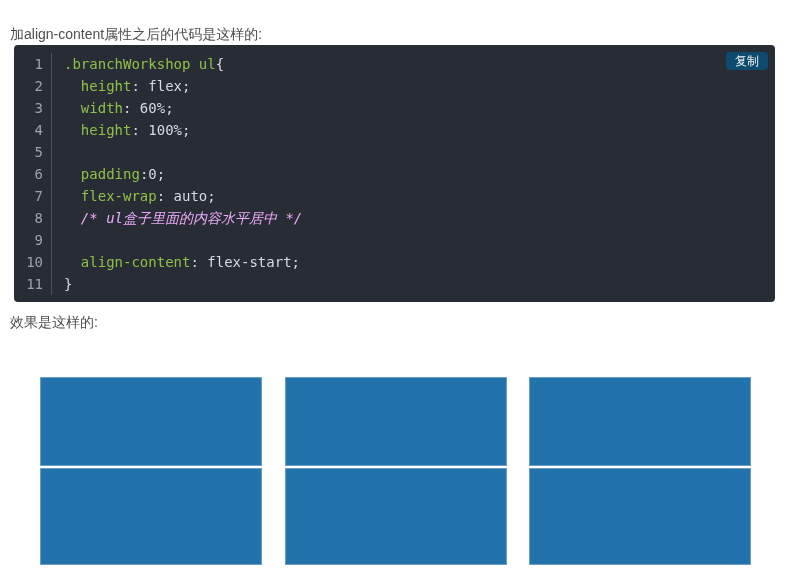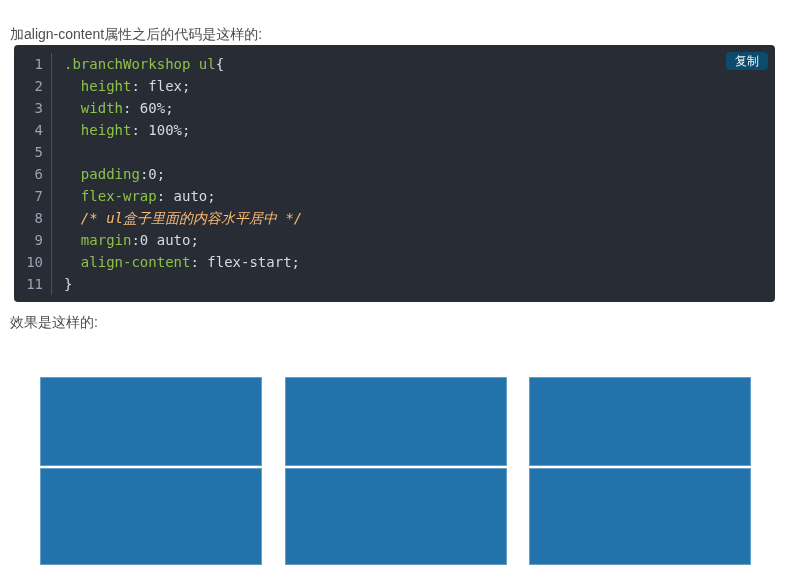--- a/index.html
+++ b/index.html
@@ -46,21 +46,21 @@
     width: 38px;
     text-align: right;
     color: #99a3b3;
     border-right: 1px solid #4a515e;
     padding-right: 8px;
     user-select: none;
   }
   .code-text { padding-left: 12px; color: #d7dae0; }
   .tok-keyword { color: #8dc149; }
   .tok-plain   { color: #d7dae0; }
-  .tok-comment { color: #fdba74; font-style: italic; }
+  .tok-comment { color: #f0abfc; font-style: italic; }
 
   .copy-btn {
     position: absolute;
     top: 7px;
     right: 7px;
     background: #0c4a6e;
     color: #f5f6f7;
     font-family: Liberation Sans, sans-serif;
     font-size: 12px;
     line-height: 16px;
@@ -102,21 +102,21 @@
     <button class="copy-btn">复制</button>
     <div id="code-lines">
         <div class="code-line"><span class="ln">1</span><span class="code-text"><span class="tok-keyword">.branchWorkshop ul</span><span class="tok-plain">{</span></span></div>
         <div class="code-line"><span class="ln">2</span><span class="code-text"><span class="tok-plain">  </span><span class="tok-keyword">height</span><span class="tok-plain">: flex;</span></span></div>
         <div class="code-line"><span class="ln">3</span><span class="code-text"><span class="tok-plain">  </span><span class="tok-keyword">width</span><span class="tok-plain">: 60%;</span></span></div>
         <div class="code-line"><span class="ln">4</span><span class="code-text"><span class="tok-plain">  </span><span class="tok-keyword">height</span><span class="tok-plain">: 100%;</span></span></div>
         <div class="code-line"><span class="ln">5</span></div>
         <div class="code-line"><span class="ln">6</span><span class="code-text"><span class="tok-plain">  </span><span class="tok-keyword">padding</span><span class="tok-plain">:0;</span></span></div>
         <div class="code-line"><span class="ln">7</span><span class="code-text"><span class="tok-plain">  </span><span class="tok-keyword">flex-wrap</span><span class="tok-plain">: auto;</span></span></div>
         <div class="code-line"><span class="ln">8</span><span class="code-text"><span class="tok-comment">  /* ul盒子里面的内容水平居中 */</span></span></div>
-        <div class="code-line"><span class="ln">9</span><span class="code-text"><span class="tok-plain">  </span><span class="tok-keyword">margin</span><span class="tok-plain">:0 auto;</span></span></div>
+        <div class="code-line"><span class="ln">9</span></div>
         <div class="code-line"><span class="ln">10</span><span class="code-text"><span class="tok-plain">  </span><span class="tok-keyword">align-content</span><span class="tok-plain">: flex-start;</span></span></div>
         <div class="code-line"><span class="ln">11</span><span class="code-text"><span class="tok-plain">}</span></span></div>
       </div>
   </div>
 
   <p class="para effect">效果是这样的:</p>
 
   <div class="effect-grid" id="effect-grid">
       <div class="effect-col">
         <div class="effect-box top" style="background: rgb(34, 114, 171);"></div>

